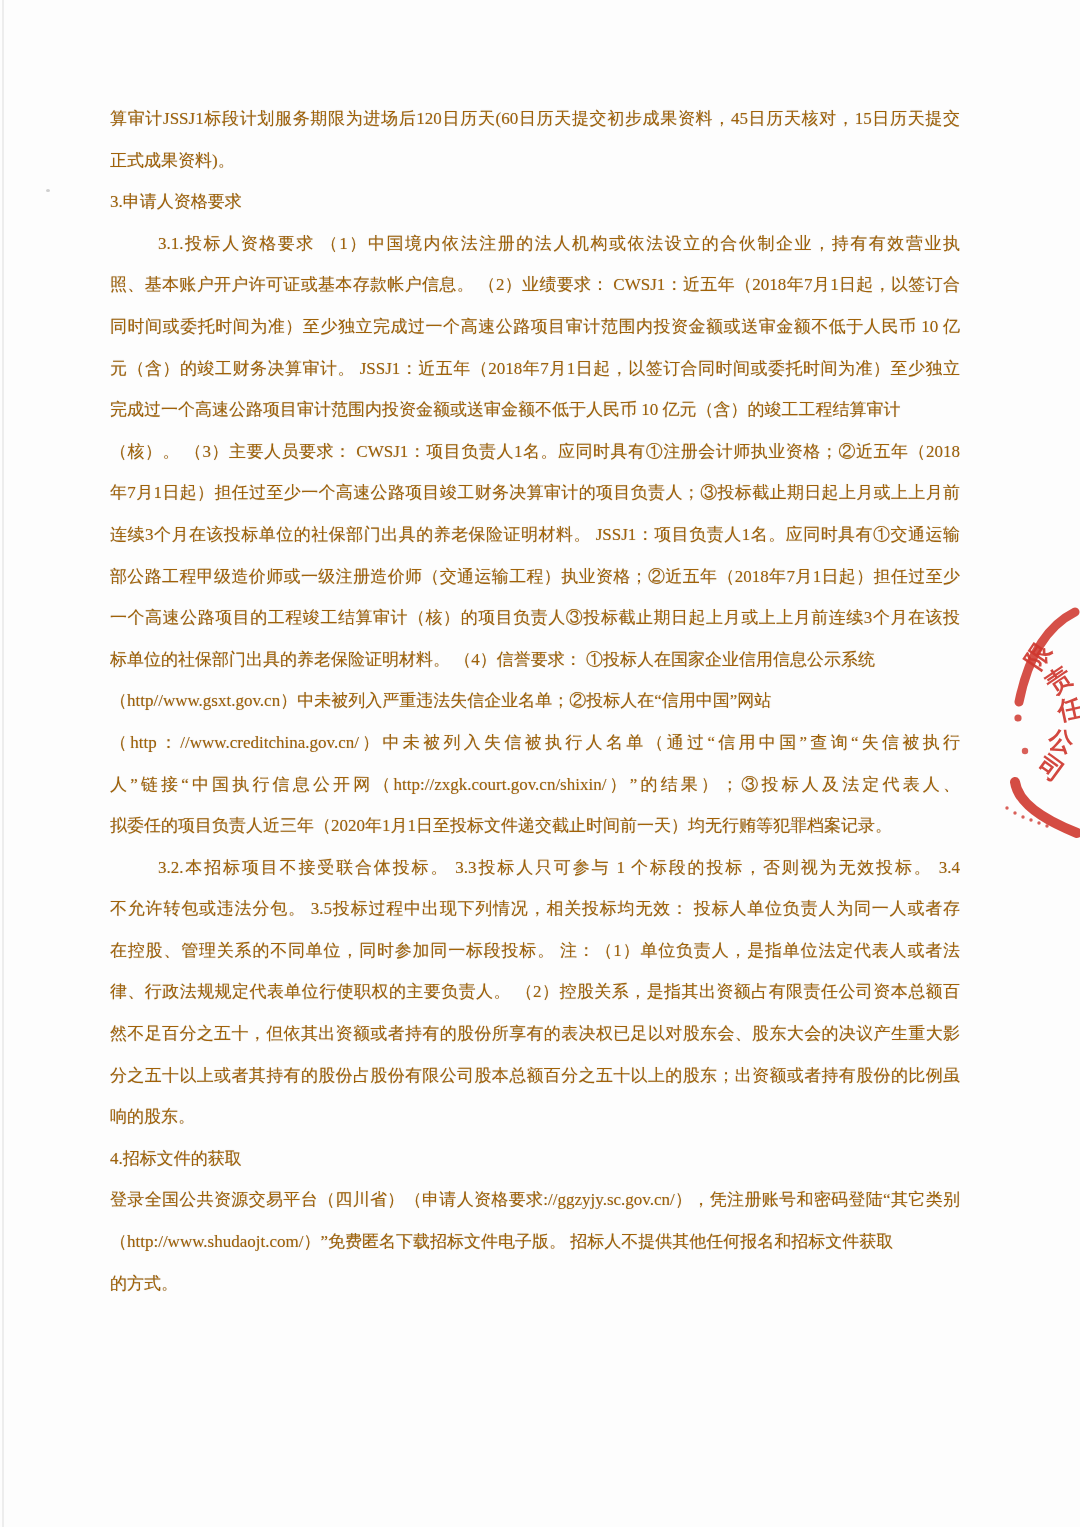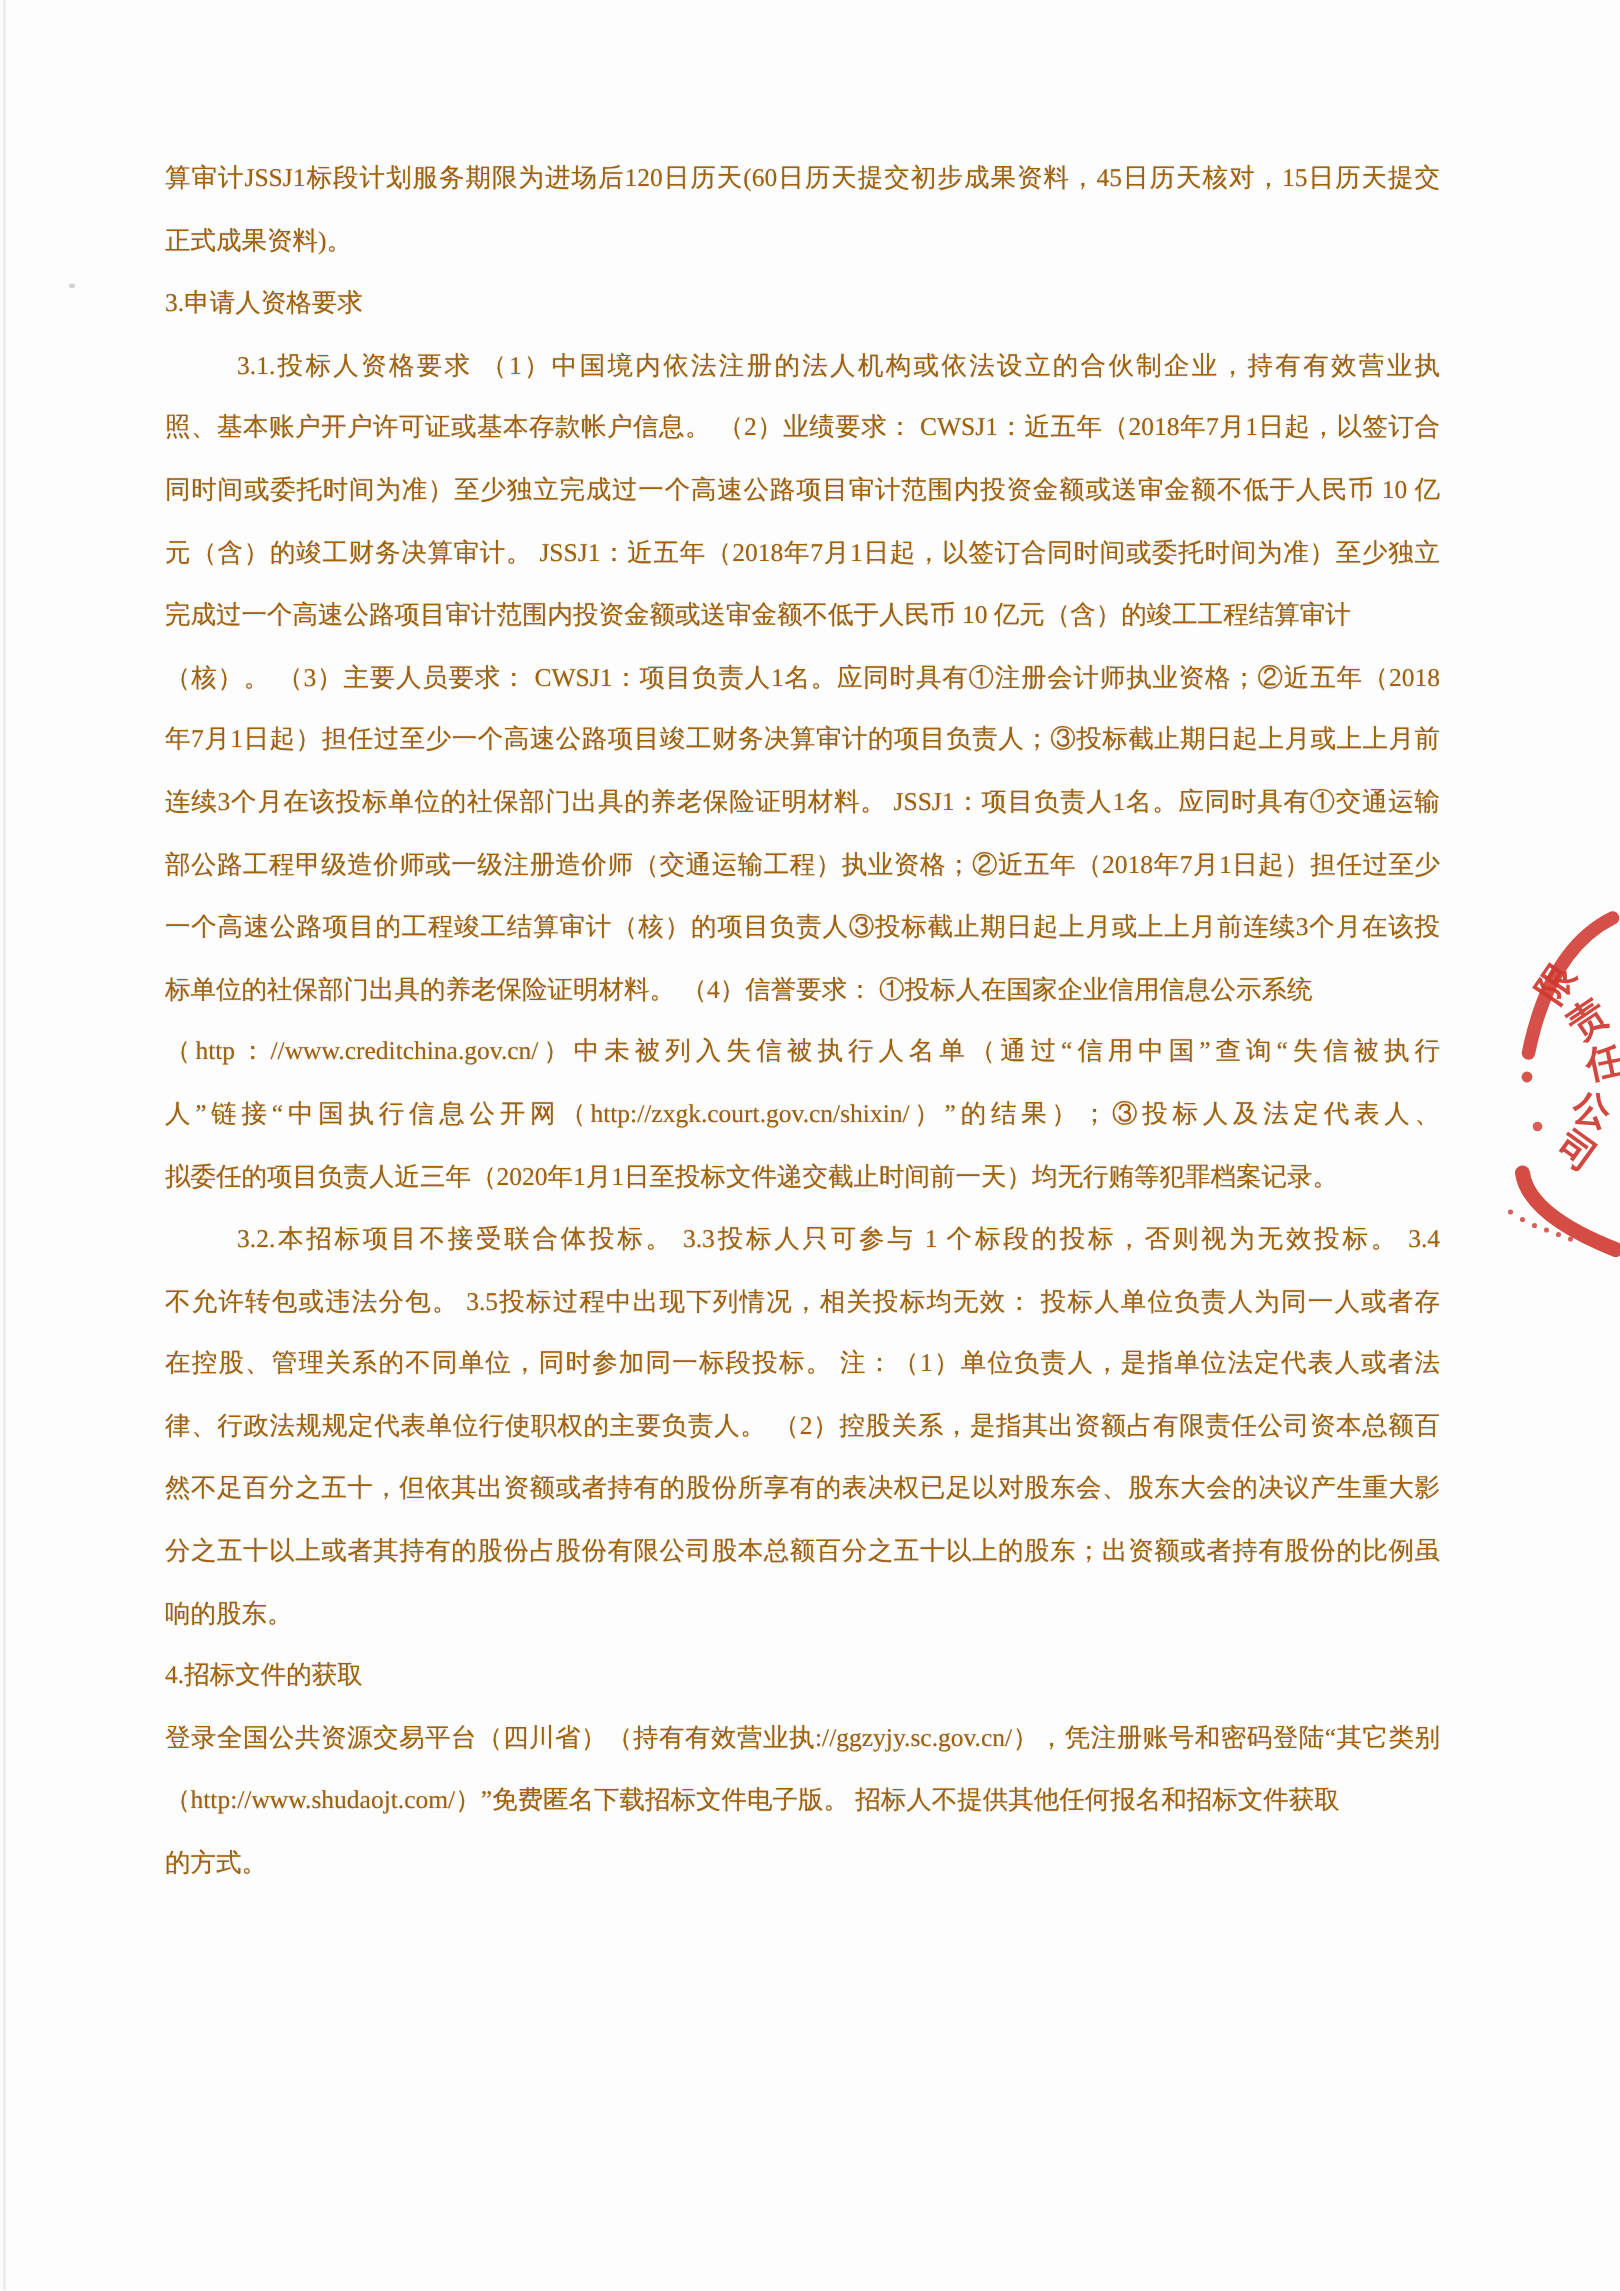--- a/index.html
+++ b/index.html
@@ -56,32 +56,33 @@
       <div class="line fill">照、基本账户开户许可证或基本存款帐户信息。 （2）业绩要求： CWSJ1：近五年（2018年7月1日起，以签订合</div>
       <div class="line fill">同时间或委托时间为准）至少独立完成过一个高速公路项目审计范围内投资金额或送审金额不低于人民币 10 亿</div>
       <div class="line fill">元（含）的竣工财务决算审计。 JSSJ1：近五年（2018年7月1日起，以签订合同时间或委托时间为准）至少独立</div>
       <div class="line">完成过一个高速公路项目审计范围内投资金额或送审金额不低于人民币 10 亿元（含）的竣工工程结算审计</div>
       <div class="line fill">（核）。 （3）主要人员要求： CWSJ1：项目负责人1名。应同时具有①注册会计师执业资格；②近五年（2018</div>
       <div class="line fill">年7月1日起）担任过至少一个高速公路项目竣工财务决算审计的项目负责人；③投标截止期日起上月或上上月前</div>
       <div class="line fill">连续3个月在该投标单位的社保部门出具的养老保险证明材料。 JSSJ1：项目负责人1名。应同时具有①交通运输</div>
       <div class="line fill">部公路工程甲级造价师或一级注册造价师（交通运输工程）执业资格；②近五年（2018年7月1日起）担任过至少</div>
       <div class="line fill">一个高速公路项目的工程竣工结算审计（核）的项目负责人③投标截止期日起上月或上上月前连续3个月在该投</div>
       <div class="line">标单位的社保部门出具的养老保险证明材料。 （4）信誉要求： ①投标人在国家企业信用信息公示系统</div>
+      <div class="line">（http//www.gsxt.gov.cn）中未被列入严重违法失信企业名单；②投标人在“信用中国”网站</div>
       <div class="line fill">（http：//www.creditchina.gov.cn/）中未被列入失信被执行人名单（通过“信用中国”查询“失信被执行</div>
       <div class="line fill">人”链接“中国执行信息公开网（http://zxgk.court.gov.cn/shixin/）”的结果）；③投标人及法定代表人、</div>
       <div class="line">拟委任的项目负责人近三年（2020年1月1日至投标文件递交截止时间前一天）均无行贿等犯罪档案记录。</div>
       <div class="line indent fill">3.2.本招标项目不接受联合体投标。 3.3投标人只可参与 1 个标段的投标，否则视为无效投标。 3.4</div>
       <div class="line fill">不允许转包或违法分包。 3.5投标过程中出现下列情况，相关投标均无效： 投标人单位负责人为同一人或者存</div>
       <div class="line fill">在控股、管理关系的不同单位，同时参加同一标段投标。 注：（1）单位负责人，是指单位法定代表人或者法</div>
       <div class="line fill">律、行政法规规定代表单位行使职权的主要负责人。 （2）控股关系，是指其出资额占有限责任公司资本总额百</div>
       <div class="line fill">然不足百分之五十，但依其出资额或者持有的股份所享有的表决权已足以对股东会、股东大会的决议产生重大影</div>
       <div class="line fill">分之五十以上或者其持有的股份占股份有限公司股本总额百分之五十以上的股东；出资额或者持有股份的比例虽</div>
       <div class="line">响的股东。</div>
       <div class="line">4.招标文件的获取</div>
-      <div class="line fill">登录全国公共资源交易平台（四川省）（持有有效营业执://ggzyjy.sc.gov.cn/），凭注册账号和密码登陆“其它类别</div>
+      <div class="line fill">登录全国公共资源交易平台（四川省）（申请人资格要求://ggzyjy.sc.gov.cn/），凭注册账号和密码登陆“其它类别</div>
       <div class="line">（http://www.shudaojt.com/）”免费匿名下载招标文件电子版。 招标人不提供其他任何报名和招标文件获取</div>
       <div class="line">的方式。</div>
     </div>
 
   <div class="speck"></div>
 
   <div class="stamp">
     <svg id="stamp-svg" width="122" height="310" viewBox="0 0 122 310">
 
       <path id="seal-arc-top" d="M117 56 Q75 77 61 146" fill="none" stroke-width="9" stroke-linecap="round" opacity="0.88" stroke="#cf382f"></path>

